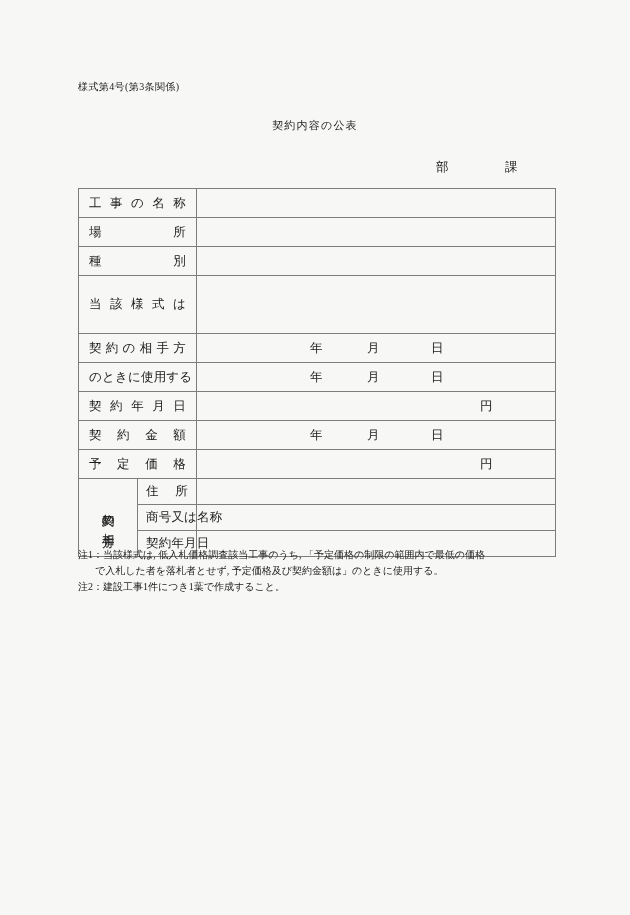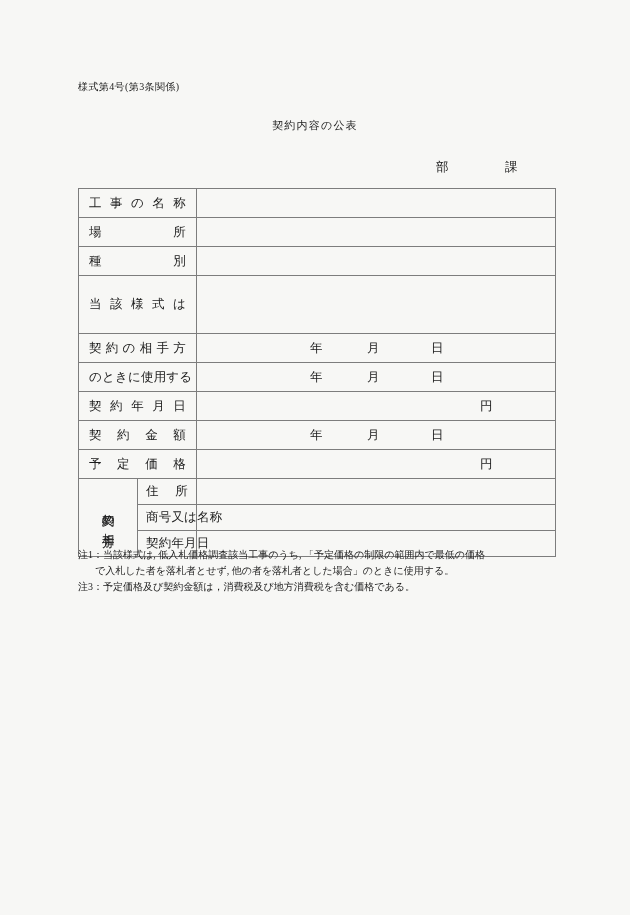--- a/index.html
+++ b/index.html
@@ -265,20 +265,20 @@
             <span class="spread">契約年月日</span>
           </td>
         <td class="val sub"></td>
       </tr>
     </tbody>
   </table>
 
   <div class="notes">
     <div class="note">
       <span>注1：当該様式は, 低入札価格調査該当工事のうち, 「予定価格の制限の範囲内で最低の価格</span>
-      <span class="cont">で入札した者を落札者とせず, 他の者を落札者とした場合」のときに使用する。</span>
+      <span class="cont">で入札した者を落札者とせず, 予定価格及び契約金額は」のときに使用する。</span>
     </div>
     <div class="note">
-      <span>注3：予定価格及び契約金額は，消費税及び地方消費税を含む価格である。</span>
+      <span>注2：建設工事1件につき1葉で作成すること。</span>
     </div>
   </div>
 
 </div>
 
 </body></html>

